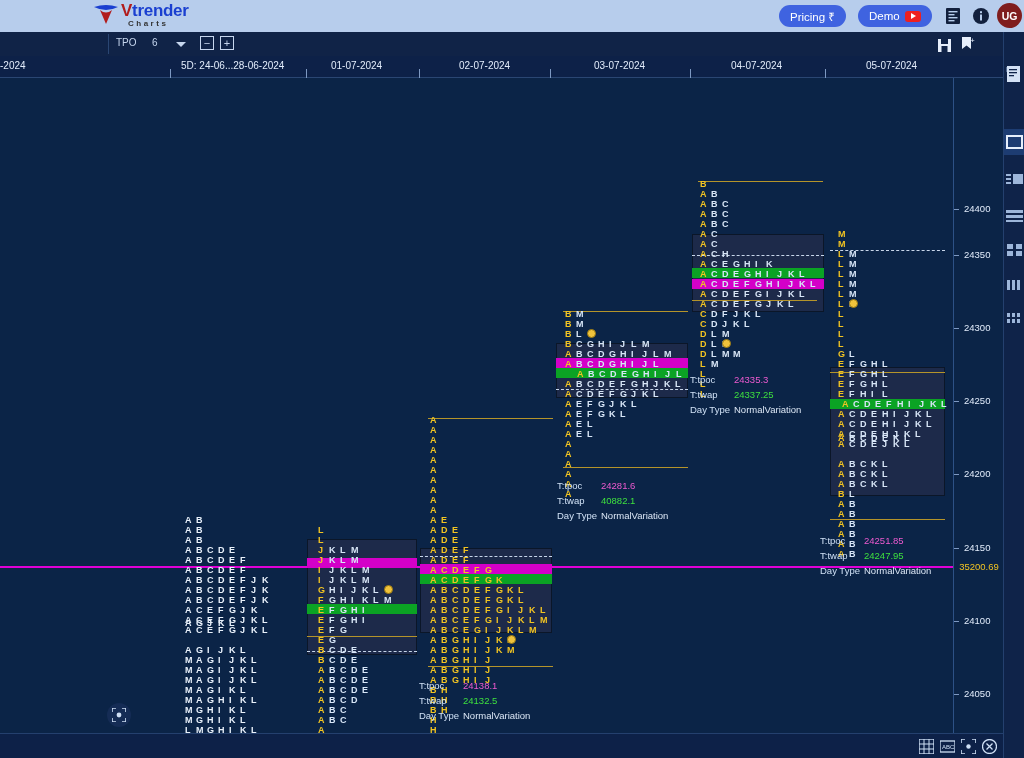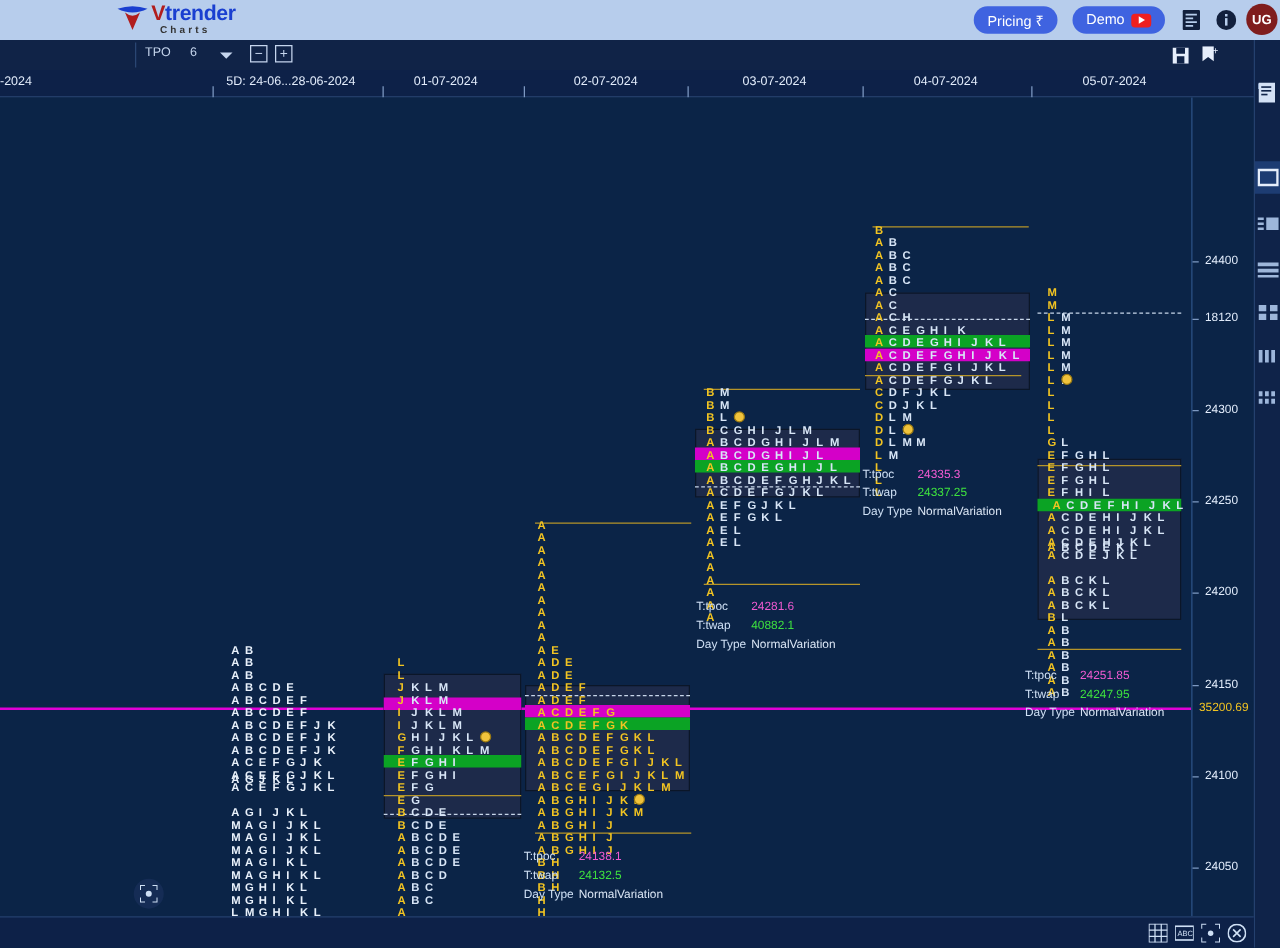--- a/index.html
+++ b/index.html
@@ -323,21 +323,21 @@
     <div class="ibline" style="left: 563px; top: 233px; width: 125px;"></div>
     <div class="ibline" style="left: 563px; top: 389px; width: 125px;"></div>
     <div class="dashline" style="left: 556px; top: 311px; width: 132px;"></div>
     <div class="profile" style="left: 565px; top: 231px;">
       <div class="row" style="top: 0px; left: 0px;"><span class="c-yellow">B</span><span class="c-blue">M</span></div>
       <div class="row" style="top: 10px; left: 0px;"><span class="c-yellow">B</span><span class="c-blue">M</span></div>
       <div class="row" style="top: 20px; left: 0px;"><span class="c-yellow">B</span><span class="c-blue">L</span></div>
       <div class="row" style="top: 30px; left: 0px;"><span class="c-yellow">B</span><span class="c-blue">C</span><span class="c-blue">G</span><span class="c-blue">H</span><span class="c-blue">I</span><span class="c-blue">J</span><span class="c-blue">L</span><span class="c-blue">M</span></div>
       <div class="row" style="top: 40px; left: 0px;"><span class="c-yellow">A</span><span class="c-blue">B</span><span class="c-blue">C</span><span class="c-blue">D</span><span class="c-blue">G</span><span class="c-blue">H</span><span class="c-blue">I</span><span class="c-blue">J</span><span class="c-blue">L</span><span class="c-blue">M</span></div>
       <div class="row" style="top: 50px; left: 0px;"><span class="c-yellow">A</span><span class="c-blue">B</span><span class="c-blue">C</span><span class="c-blue">D</span><span class="c-blue">G</span><span class="c-blue">H</span><span class="c-blue">I</span><span class="c-blue">J</span><span class="c-blue">L</span></div>
-      <div class="row" style="top: 60px; left: 0px;"><span class="c-yellow">A</span><span class="c-blue">B</span><span class="c-blue">C</span><span class="c-blue">D</span><span class="c-blue">E</span><span class="c-blue">G</span><span class="c-blue">H</span><span class="c-blue">I</span><span class="c-blue">J</span><span class="c-blue">L</span></div>
+      <div class="row" style="top: 60px; left: 12px;"><span class="c-yellow">A</span><span class="c-blue">B</span><span class="c-blue">C</span><span class="c-blue">D</span><span class="c-blue">E</span><span class="c-blue">G</span><span class="c-blue">H</span><span class="c-blue">I</span><span class="c-blue">J</span><span class="c-blue">L</span></div>
       <div class="row" style="top: 70px; left: 0px;"><span class="c-yellow">A</span><span class="c-blue">B</span><span class="c-blue">C</span><span class="c-blue">D</span><span class="c-blue">E</span><span class="c-blue">F</span><span class="c-blue">G</span><span class="c-blue">H</span><span class="c-blue">J</span><span class="c-blue">K</span><span class="c-blue">L</span></div>
       <div class="row" style="top: 80px; left: 0px;"><span class="c-yellow">A</span><span class="c-blue">C</span><span class="c-blue">D</span><span class="c-blue">E</span><span class="c-blue">F</span><span class="c-blue">G</span><span class="c-blue">J</span><span class="c-blue">K</span><span class="c-blue">L</span></div>
       <div class="row" style="top: 90px; left: 0px;"><span class="c-yellow">A</span><span class="c-blue">E</span><span class="c-blue">F</span><span class="c-blue">G</span><span class="c-blue">J</span><span class="c-blue">K</span><span class="c-blue">L</span></div>
       <div class="row" style="top: 100px; left: 0px;"><span class="c-yellow">A</span><span class="c-blue">E</span><span class="c-blue">F</span><span class="c-blue">G</span><span class="c-blue">K</span><span class="c-blue">L</span></div>
       <div class="row" style="top: 110px; left: 0px;"><span class="c-yellow">A</span><span class="c-blue">E</span><span class="c-blue">L</span></div>
       <div class="row" style="top: 120px; left: 0px;"><span class="c-yellow">A</span><span class="c-blue">E</span><span class="c-blue">L</span></div>
       <div class="row" style="top: 130px; left: 0px;"><span class="c-yellow">A</span></div>
       <div class="row" style="top: 140px; left: 0px;"><span class="c-yellow">A</span></div>
       <div class="row" style="top: 150px; left: 0px;"><span class="c-yellow">A</span></div>
       <div class="row" style="top: 160px; left: 0px;"><span class="c-yellow">A</span></div>
@@ -430,21 +430,21 @@
     <div class="stats" style="left: 820px; top: 455px;">
       <div><span class="lbl">T:tpoc</span><span class="poc">24251.85</span></div>
       <div><span class="lbl">T:twap</span><span class="twap">24247.95</span></div>
       <div><span class="lbl">Day Type</span><span class="dt">NormalVariation</span></div>
     </div>
   </div>
 
 <div id="price-axis">
     <div class="p-lbl" style="top: 125px;">24400</div>
     <div class="p-tick" style="top: 131px;"></div>
-    <div class="p-lbl" style="top: 171px;">18120</div>
+    <div class="p-lbl" style="top: 171px;">24350</div>
     <div class="p-tick" style="top: 177px;"></div>
     <div class="p-lbl" style="top: 244px;">24300</div>
     <div class="p-tick" style="top: 250px;"></div>
     <div class="p-lbl" style="top: 317px;">24250</div>
     <div class="p-tick" style="top: 323px;"></div>
     <div class="p-lbl" style="top: 390px;">24200</div>
     <div class="p-tick" style="top: 396px;"></div>
     <div class="p-lbl" style="top: 464px;">24150</div>
     <div class="p-tick" style="top: 470px;"></div>
     <div class="p-lbl" style="top: 537px;">24100</div>

